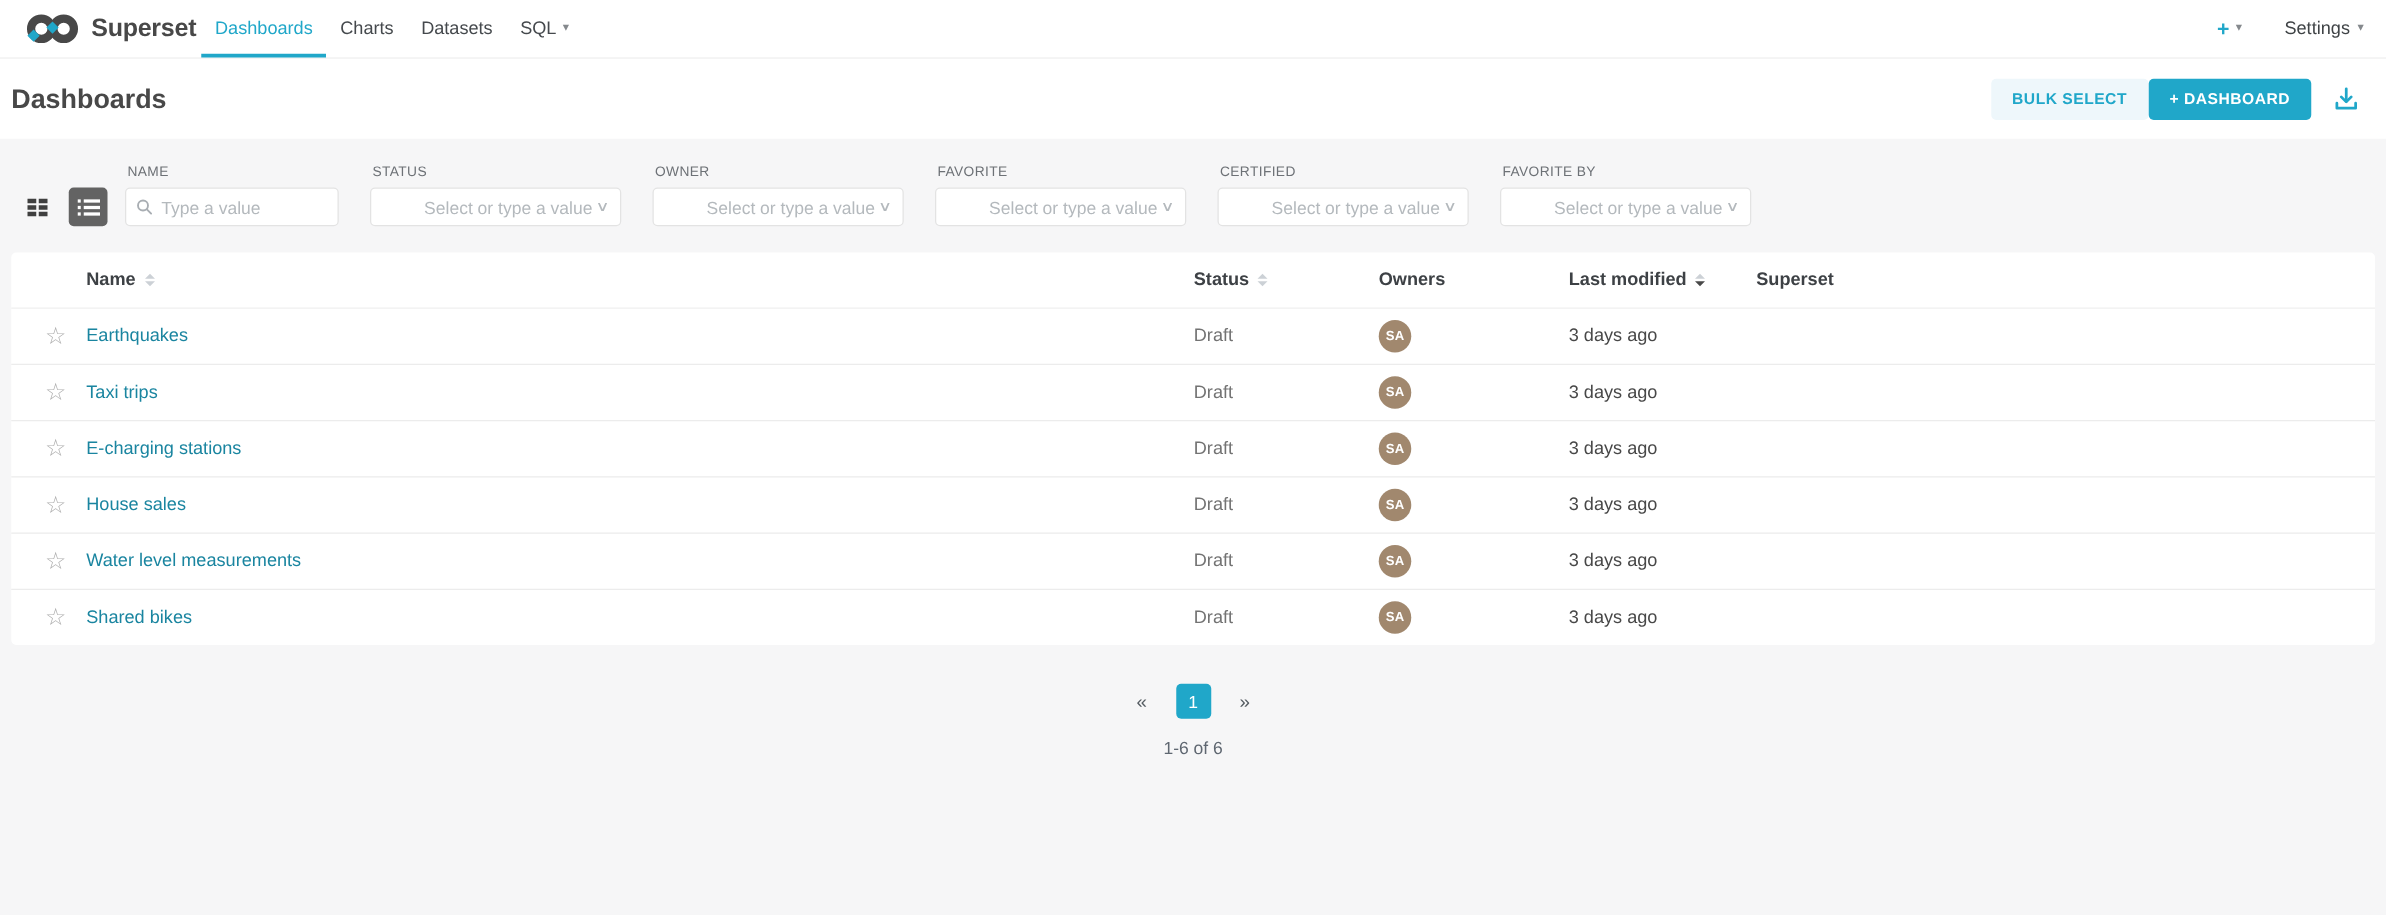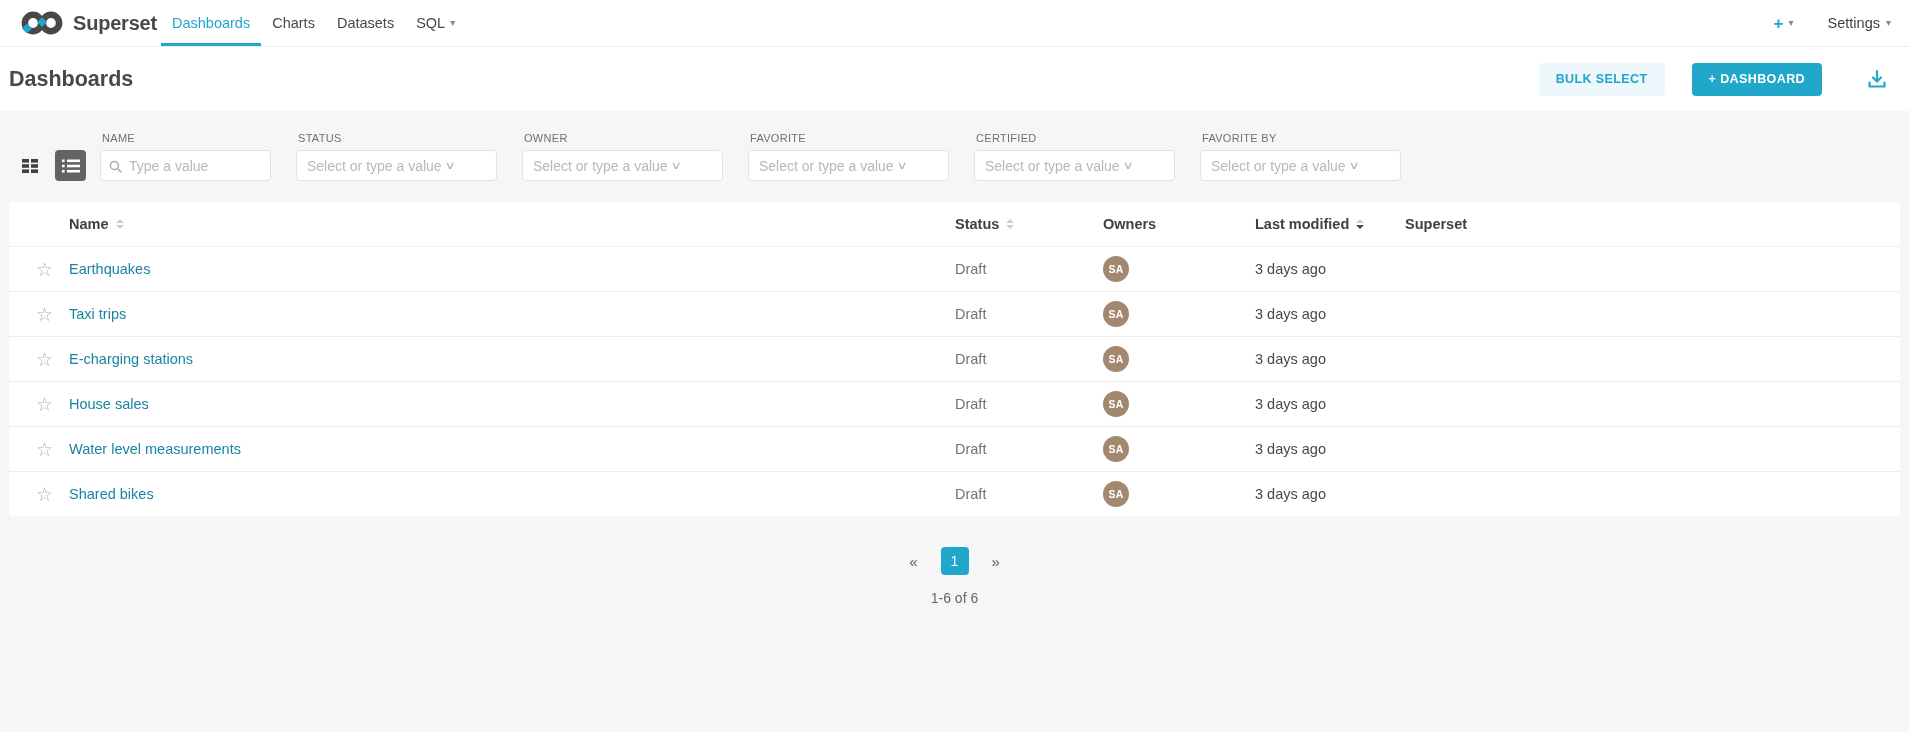--- a/index.html
+++ b/index.html
@@ -23,21 +23,21 @@
   .caret{font-size:10px;color:#85898d;line-height:1;}
   .nav-right{margin-left:auto;display:flex;align-items:center;gap:34px;}
   .nav-plus{display:flex;align-items:center;gap:5px;cursor:pointer;}
   .nav-plus .plus{color:var(--accent);font-size:17px;font-weight:bold;line-height:1;}
   .nav-settings{display:flex;align-items:center;gap:6px;font-size:14.5px;color:#3f4346;cursor:pointer;}
 
   
   .page-header{height:64px;min-height:64px;background:#fff;display:flex;align-items:center;
     padding:0 18px 0 9px;}
   .page-title{font-size:21.5px;font-weight:bold;color:#484848;}
-  .header-actions{margin-left:auto;display:flex;align-items:center;gap:27px;}
+  .header-actions{margin-left:auto;display:flex;align-items:center;gap:0;}
   .btn{border:none;border-radius:4px;font-family:inherit;font-weight:bold;font-size:12.5px;
     letter-spacing:.4px;padding:0 17px;height:33px;cursor:pointer;}
   .btn-secondary{background:#eef7fb;color:var(--accent);}
   .btn-primary{background:var(--accent);color:#fff;}
   .icon-btn{background:none;border:none;cursor:pointer;padding:2px;margin-left:14px;display:flex;}
 
   
   .content{flex:1;background:var(--graybg);padding:21px 9px 0;overflow:hidden;}
 
   
@@ -49,21 +49,21 @@
   .filter{display:flex;flex-direction:column;margin-right:25px;}
   .filter-label{font-size:11px;color:var(--muted);letter-spacing:.3px;margin:0 0 6px 2px;}
   .filter-search{position:relative;width:171px;}
   .filter-search input{width:100%;height:31px;box-sizing:border-box;border:1px solid var(--border);
     border-radius:4px;background:#fff;padding:0 8px 0 28px;font-size:14px;color:#484848;
     font-family:inherit;outline:none;}
   .filter-search input::placeholder{color:var(--placeholder);}
   .search-icon{position:absolute;left:9px;top:9px;}
   .filter-select{width:201px;height:31px;box-sizing:border-box;border:1px solid var(--border);
     border-radius:4px;background:#fff;display:flex;align-items:center;padding:0 10px;
-    cursor:pointer;justify-content:flex-start;}
+    cursor:pointer;justify-content:flex-end;}
   .select-placeholder{font-size:14px;color:var(--placeholder);white-space:nowrap;overflow:hidden;}
   .select-chevron{font-size:11px;color:#b4b9bd;transform:scaleX(1.4);margin-left:4px;}
 
   
   .table-card{margin-top:21px;background:#fff;border-radius:4px;}
   .trow{display:grid;grid-template-columns:60px 886px 148px 152px 150px auto;
     align-items:center;height:44px;}
   .thead{font-weight:bold;font-size:14.5px;color:#3d4145;border-bottom:1px solid #f0f0f0;}
   .th{display:flex;align-items:center;gap:7px;cursor:pointer;}
   .tbody .trow{border-bottom:1px solid var(--rowline);font-size:14.5px;}

